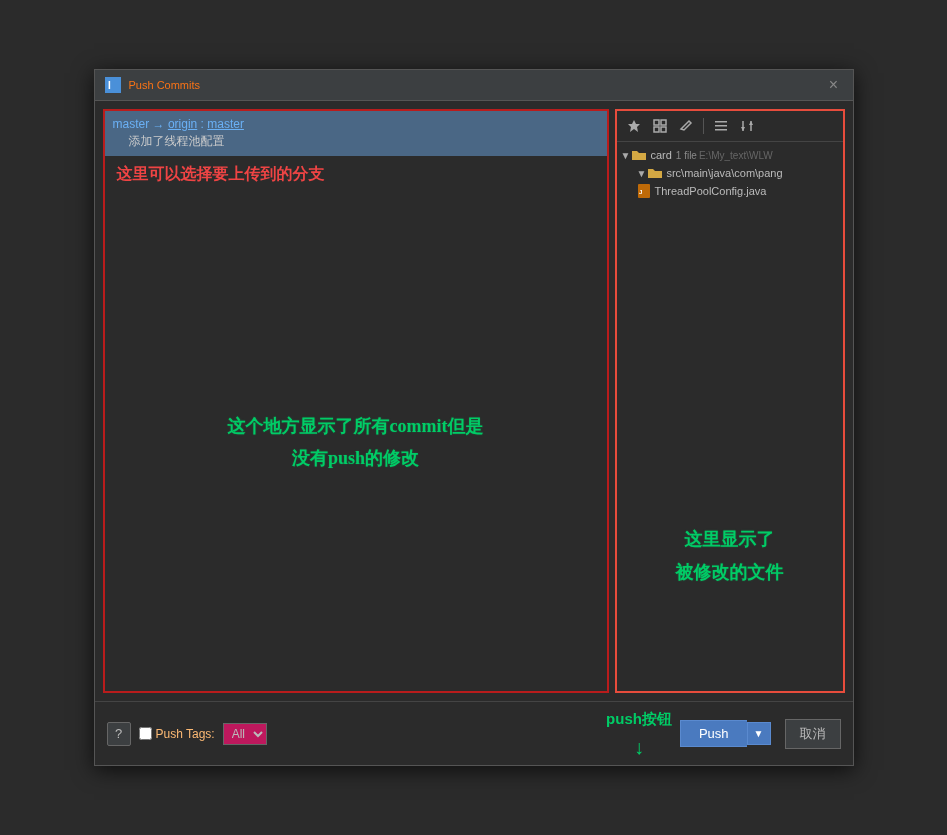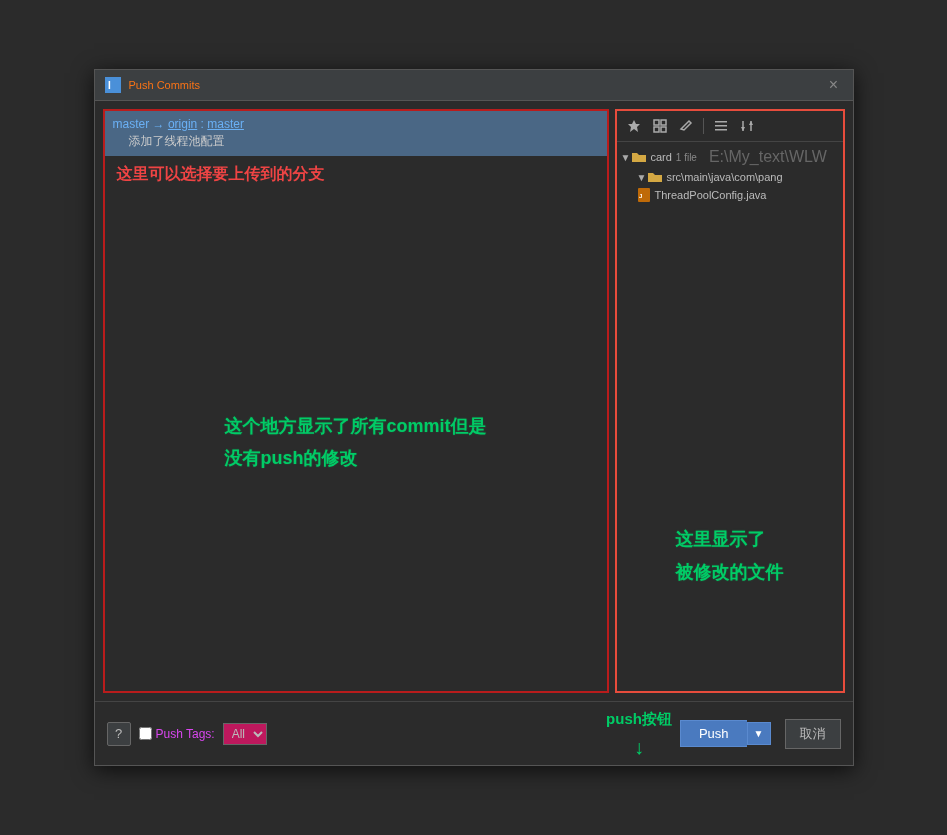--- a/index.html
+++ b/index.html
@@ -98,23 +98,25 @@
     }
     .left-annotation {
       flex: 1;
       display: flex;
       align-items: center;
       justify-content: center;
     }
     .annotation-text {
       color: #00cc66;
       font-size: 18px;
+      text-align: center;
       line-height: 1.8;
       font-weight: bold;
       text-shadow: 0 0 2px rgba(0,204,102,0.3);
+      font-family: Liberation Serif, serif;
     }
     .left-top-annotation {
       color: #ef4444;
       font-size: 16px;
       padding: 8px 12px;
       font-weight: bold;
     }
 
     
     .right-panel {
@@ -194,21 +196,21 @@
       background: #2b2b2b;
     }
     .push-tags-checkbox {
       display: flex;
       align-items: center;
       gap: 4px;
     }
     .push-tags-checkbox input[type=checkbox] {
       cursor: pointer;
     }
-    .push-tags-label { color: #d946ef; font-size: 12px; }
+    .push-tags-label { color: #fdba74; font-size: 12px; }
     .push-tags-select {
       background: #be185d;
       border: 1px solid #666;
       color: #bbb;
       padding: 2px 4px;
       font-size: 12px;
       cursor: pointer;
       outline: none;
     }
     .spacer { flex: 1; }
@@ -355,21 +357,21 @@
       <div class="file-tree">
         <div class="tree-item">
           <span class="tree-arrow">▼</span>
           <span class="tree-icon folder-icon">
             <svg width="14" height="12" viewBox="0 0 14 12" fill="#d4a843">
               <path d="M0 2 L0 11 L14 11 L14 4 L7 4 L5 2 Z"></path>
             </svg>
           </span>
           <span class="tree-label">card</span>
           <span class="tree-count">1 file</span>
-          <span class="tree-label" style="color:#666;font-size:16px;margin-left:12px">E:\My_text\WLW</span>
+          <span class="tree-label" style="color:#666;font-size:10px;margin-left:2px">E:\My_text\WLW</span>
         </div>
         <div class="tree-item" style="padding-left:20px">
           <span class="tree-arrow">▼</span>
           <span class="tree-icon folder-icon">
             <svg width="14" height="12" viewBox="0 0 14 12" fill="#d4a843">
               <path d="M0 2 L0 11 L14 11 L14 4 L7 4 L5 2 Z"></path>
             </svg>
           </span>
           <span class="tree-label">src\main\java\com\pang</span>
         </div>

